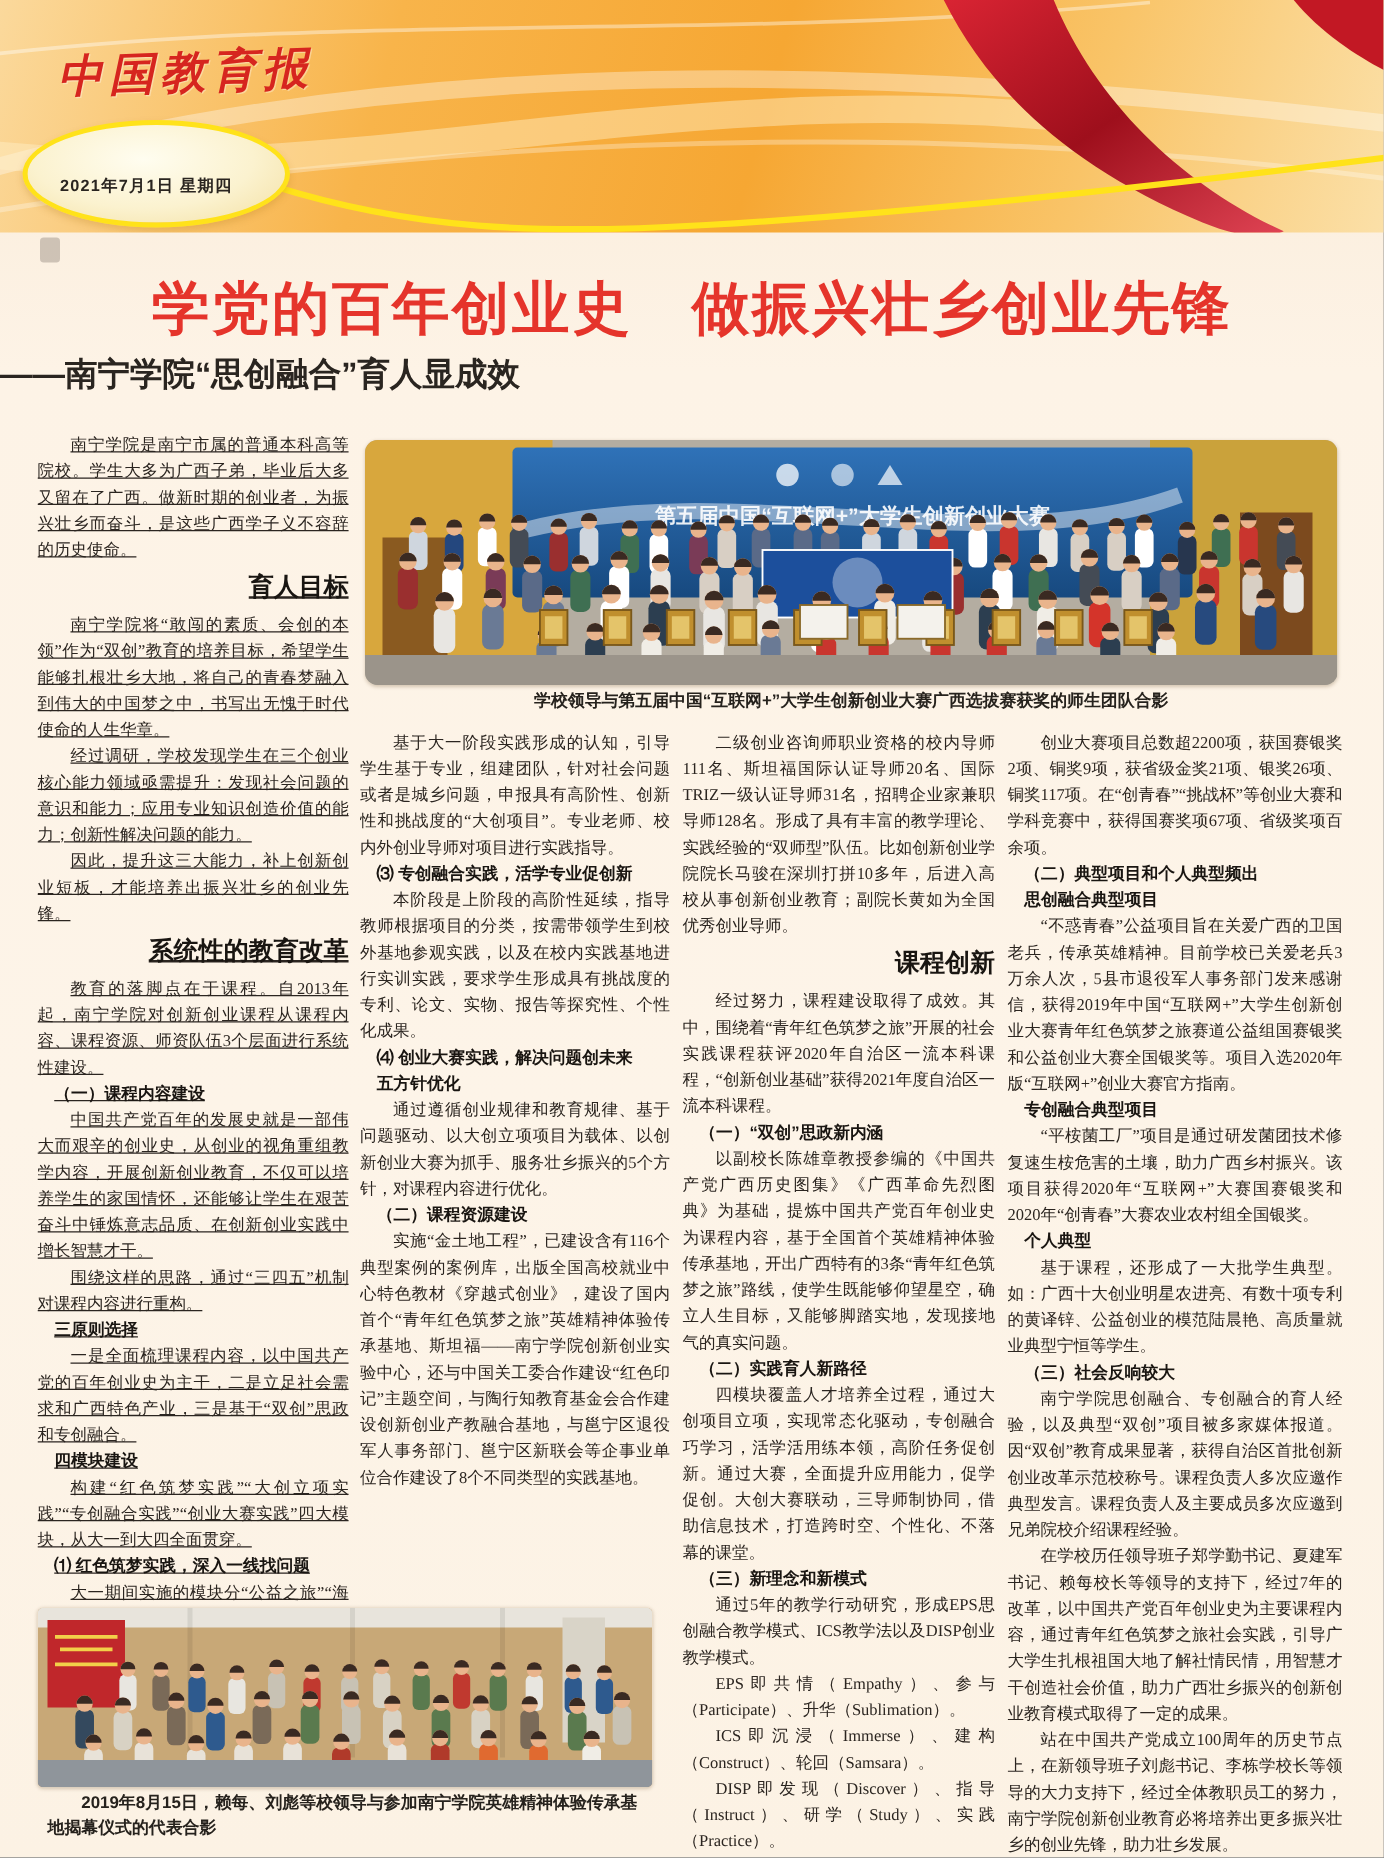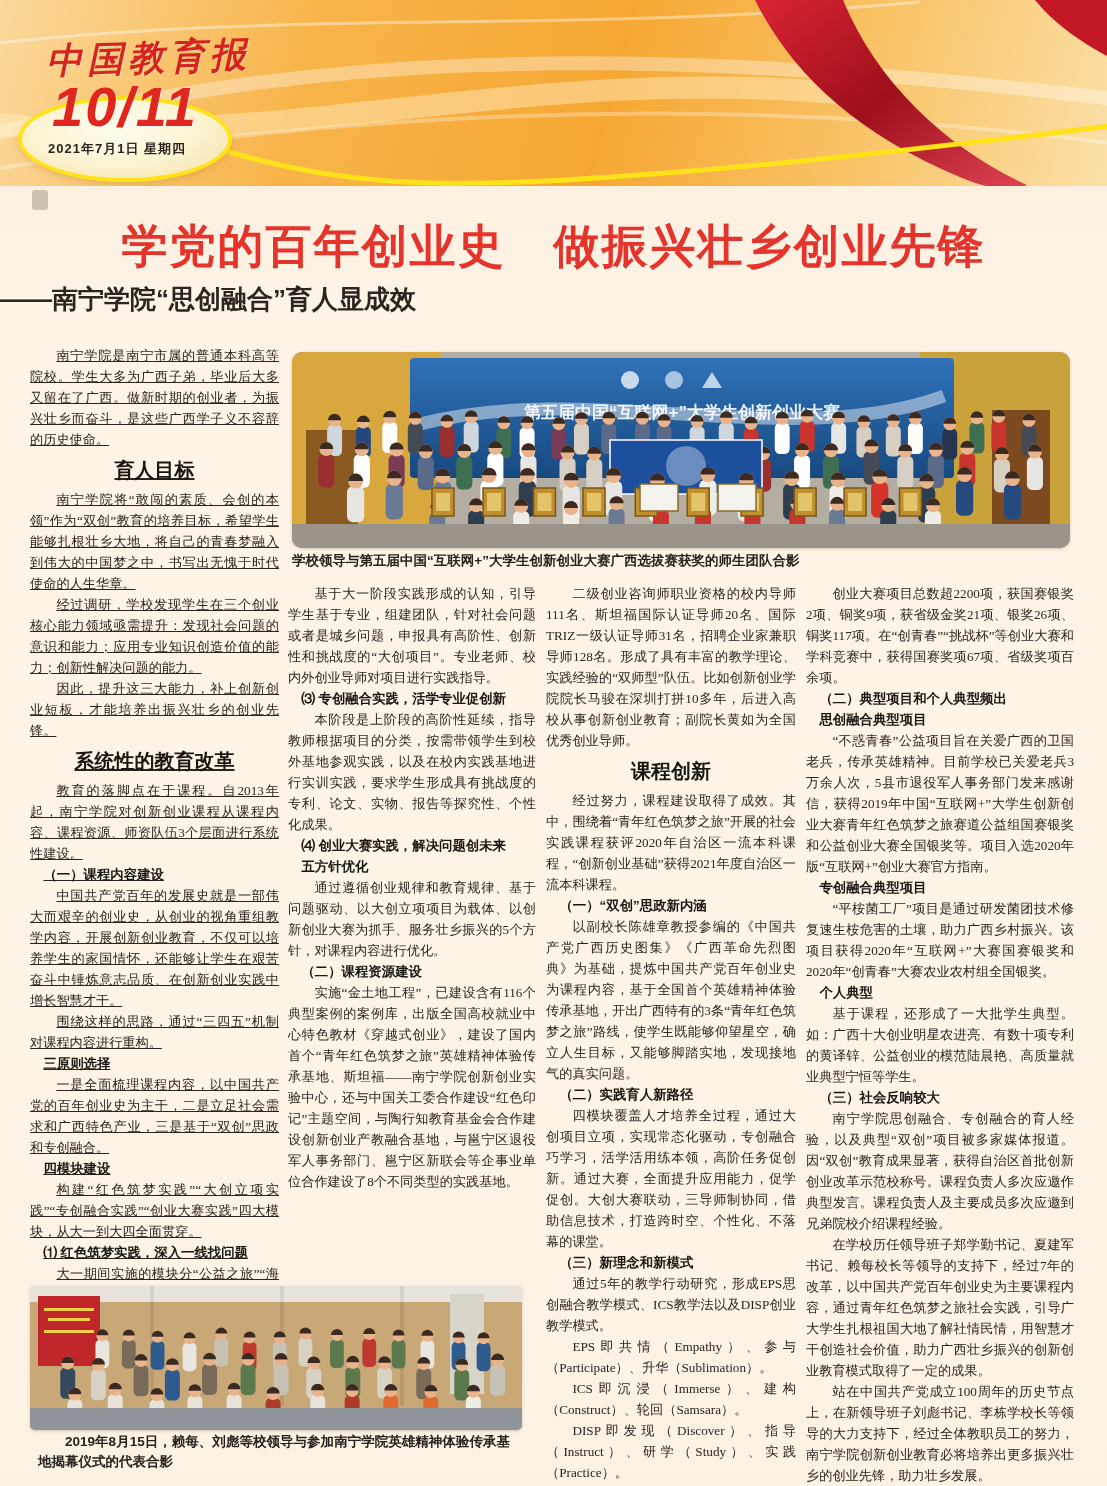--- a/index.html
+++ b/index.html
@@ -33,30 +33,30 @@
   .subhead{position:absolute;left:0;top:282px;width:916px;text-align:left;
     font-family:"Liberation Sans",sans-serif;font-weight:bold;font-size:26px;color:#2a2520;}
   
   .col{position:absolute;font-size:13.2px;line-height:21px;text-align:justify;overflow:hidden;}
   .col1{left:30px; top:345px;width:249px;height:938px;text-decoration:underline;}
   .col2{left:288px;top:583px;width:248px;height:701px;}
   .col3{left:546px;top:583px;width:250px;height:900px;}
   .col4{left:806px;top:583px;width:268px;height:900px;}
   .blk-p{text-indent:2em;}
   .blk-h2{font-family:"Liberation Sans",sans-serif;font-weight:bold;font-size:20px;
-    line-height:30px;text-align:center;margin:5px 0 4px;color:#191511;text-indent:0;}
+    line-height:30px;text-align:right;margin:5px 0 4px;color:#191511;text-indent:0;}
   .blk-h3{font-family:"Liberation Sans",sans-serif;font-weight:bold;font-size:13.4px;
     color:#191511;text-indent:1em;}
   
   .photo{position:absolute;overflow:hidden;box-shadow:0 1px 3px rgba(90,60,20,.25);}
   .photo-top{left:292px;top:352px;width:778px;height:196px;border-radius:10px;}
   .photo-bottom{left:30px;top:1286px;width:492px;height:144px;border-radius:5px;}
   .caption{position:absolute;font-family:"Liberation Sans",sans-serif;font-weight:bold;
     font-size:13.5px;color:#26221d;line-height:20px;}
-  .caption-top{left:292px;top:551px;width:778px;}
+  .caption-top{left:292px;top:551px;width:778px;text-align:center;}
   .caption-bottom{left:38px;top:1432px;width:472px;text-indent:2em;text-align:justify;}
 </style>
 </head>
 <body>
 
 <div id="page">
 
   <div class="masthead">
     <svg width="1107" height="186" viewBox="0 0 1107 186">
       <defs>
@@ -69,21 +69,20 @@
       <path d="M -60 150 C 250 55 620 35 1160 105" stroke="rgba(255,255,255,0.35)" stroke-width="14" fill="none"></path>
       <path d="M -60 178 C 300 115 720 85 1160 150" stroke="rgba(255,255,255,0.30)" stroke-width="4" fill="none"></path>
       <path d="M -20 45 C 300 8 560 35 920 2" stroke="rgba(255,255,255,0.40)" stroke-width="3" fill="none"></path>
       <path d="M -40 120 C 260 160 520 60 860 95" stroke="rgba(255,240,200,0.45)" stroke-width="22" fill="none"></path>
       <path d="M 755 0 C 790 70 852 132 962 178 C 992 190 1012 192 1027 185 C 950 150 878 85 843 0 Z" fill="url(#ribg)"></path>
       <path d="M 1035 0 C 1056 26 1086 45 1107 56 L 1107 0 Z" fill="#c21824"></path>
       <path d="M 216 148 C 330 184 430 188 565 180 C 740 170 930 148 1110 126" stroke="#ffe21a" stroke-width="5" fill="none"></path>
     </svg>
     <div class="badge-ellipse"></div>
     <div class="paper-name">中国教育报</div>
-    <div class="page-number">10/11</div>
     <div class="issue-date">2021年7月1日  星期四</div>
   </div>
 
   <div class="ink-stamp"></div>
 
   <div class="headline">学党的百年创业史　做振兴壮乡创业先锋</div>
   <div class="subhead">——南宁学院“思创融合”育人显成效</div>
 
   <div class="photo photo-top">
     <svg width="778" height="196" viewBox="0 0 778 196">

